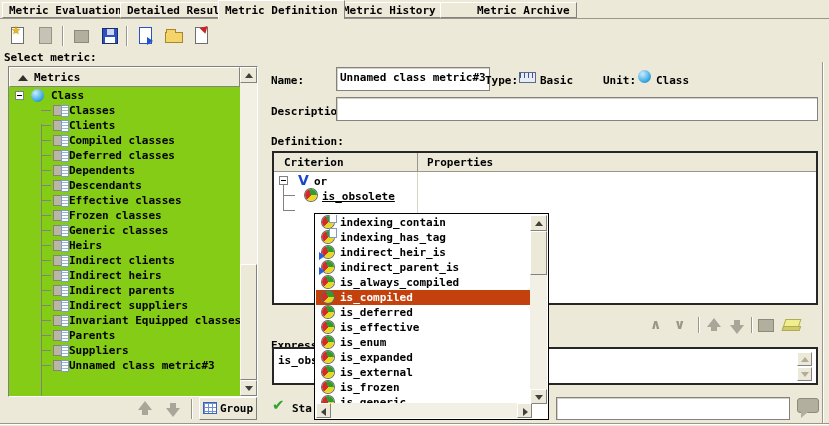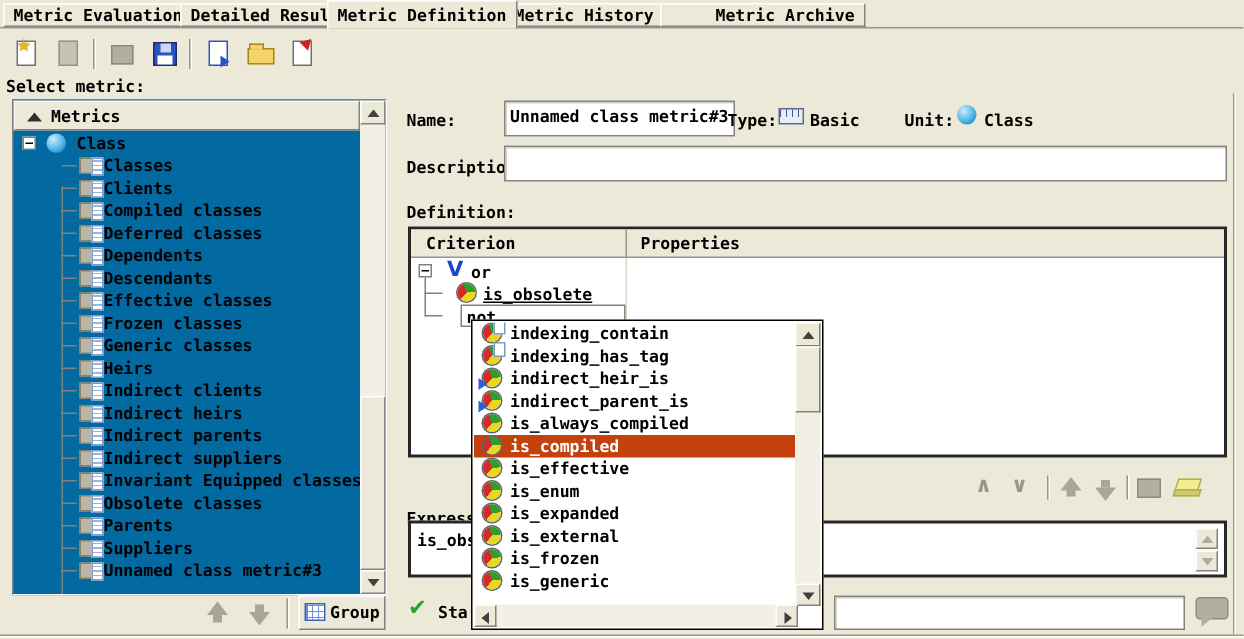--- a/index.html
+++ b/index.html
@@ -34,21 +34,21 @@
   .floppy::after { content:""; position:absolute; left:2px; bottom:0; width:10px; height:6px; background:#fff; }
   .graybox { position:absolute; left:4px; top:6px; width:15px; height:13px; background:#b3af9f; border:1px solid #8e8a7a; }
   .bluearrow { position:absolute; right:-2px; bottom:-2px; width:0; height:0; border-left:6px solid #2255cc; border-top:4px solid transparent; border-bottom:4px solid transparent; }
   .folder { position:absolute; left:3px; top:8px; width:18px; height:11px; background:#f4d468; border:1px solid #a8862a; }
   .folder::before { content:""; position:absolute; left:0; top:-4px; width:8px; height:3px; background:#f4d468; border:1px solid #a8862a; border-bottom:none; }
   .redarrow { position:absolute; right:-2px; top:-3px; width:0; height:0; border-bottom:7px solid #cc2222; border-left:4px solid transparent; border-right:4px solid transparent; transform:rotate(45deg); }
 
   
   .panel {
     position:absolute; left:8px; top:66px; width:250px; height:331px;
-    background:#0369a1; border:1px solid; border-color:#808080 #fff #fff #808080;
+    background:#84cc16; border:1px solid; border-color:#808080 #fff #fff #808080;
     overflow:hidden;
   }
   .tree-header {
     position:absolute; left:0; top:0; width:231px; height:20px; background:#ece9d8;
     border:1px solid; border-color:#fff #848280 #848280 #fff; padding:3px 0 0 24px;
   }
   .sort-up { position:absolute; left:8px; top:7px; width:0; height:0; border-left:5px solid transparent; border-right:5px solid transparent; border-bottom:6px solid #30302e; }
   .vsb { position:absolute; right:0; top:0; width:17px; height:329px; background:#f2f0e4; }
   .sbtn { position:absolute; left:0; width:17px; height:16px; background:#ece9d8; border:1px solid; border-color:#fff #848280 #848280 #fff; }
   .tri { position:absolute; width:0; height:0; }
@@ -194,21 +194,20 @@
     <div class="trow child"><span class="metric-icon"></span><span>Descendants</span></div>
     <div class="trow child"><span class="metric-icon"></span><span>Effective classes</span></div>
     <div class="trow child"><span class="metric-icon"></span><span>Frozen classes</span></div>
     <div class="trow child"><span class="metric-icon"></span><span>Generic classes</span></div>
     <div class="trow child"><span class="metric-icon"></span><span>Heirs</span></div>
     <div class="trow child"><span class="metric-icon"></span><span>Indirect clients</span></div>
     <div class="trow child"><span class="metric-icon"></span><span>Indirect heirs</span></div>
     <div class="trow child"><span class="metric-icon"></span><span>Indirect parents</span></div>
     <div class="trow child"><span class="metric-icon"></span><span>Indirect suppliers</span></div>
     <div class="trow child"><span class="metric-icon"></span><span>Invariant Equipped classes</span></div>
-    <div class="trow child"><span class="metric-icon"></span><span>Obsolete classes</span></div>
     <div class="trow child"><span class="metric-icon"></span><span>Parents</span></div>
     <div class="trow child"><span class="metric-icon"></span><span>Suppliers</span></div>
     <div class="trow child"><span class="metric-icon"></span><span>Unnamed class metric#3</span></div>
   </div>
 
   <div class="vsb">
     <span class="sbtn" style="top:0;">
         <span class="tri up"></span>
       </span>
     <span class="thumb" style="top:197px; height:116px;"></span>
@@ -266,23 +265,20 @@
 
   <span class="conn" style="left:9px; top:32px; width:1px; height:26px;"></span>
   <span class="conn" style="left:9px; top:42px; width:12px; height:1px;"></span>
   <span class="conn" style="left:9px; top:57px; width:12px; height:1px;"></span>
 
   <div class="abs" style="left:0; top:35px; width:542px; height:15px;">
     <span class="pie" style="left:31px; top:1px;"></span>
     <span class="abs nowrap" style="left:48px; top:2px;text-decoration:underline;">is_obsolete</span>
   </div>
 
-  <div class="abs" style="left:0; top:50px; width:542px; height:16px;">
-    <span class="abs" style="left:33px; top:0; width:110px; height:15px; background:#fff; border:1px solid #848280; padding:1px 0 0 3px;">not</span>
-  </div>
 </div>
 
 <div class="abs" style="left:650px; top:316px; width:20px; height:18px;"><span class="opglyph">∧</span></div>
 <div class="abs" style="left:674px; top:316px; width:20px; height:18px;"><span class="opglyph">∨</span></div>
 <div class="abs" style="left:698px; top:317px; width:1px; height:16px; background:#9a968a; box-shadow:1px 0 0 #fff;"></div>
 <div class="abs" style="left:706px; top:318px; width:17px; height:17px;">
   <span class="fat-arrow fat-up abs" style="left:1px; top:0;"></span>
     <span class="stem" style="left:5px; top:8px; width:6px; height:5px;"></span>
 </div>
 <div class="abs" style="left:729px; top:318px; width:17px; height:17px;">
@@ -314,20 +310,21 @@
 <span class="comment-icon"></span>
 
 <div class="dropdown">
   <div class="ditems">
     <div class="drow"><span class="pie doc"></span><span>indexing_contain</span></div>
     <div class="drow"><span class="pie doc"></span><span>indexing_has_tag</span></div>
     <div class="drow"><span class="pie arr"></span><span>indirect_heir_is</span></div>
     <div class="drow"><span class="pie arr"></span><span>indirect_parent_is</span></div>
     <div class="drow"><span class="pie"></span><span>is_always_compiled</span></div>
     <div class="drow sel"><span class="pie"></span><span>is_compiled</span></div>
+    <div class="drow"><span class="pie"></span><span>is_deferred</span></div>
     <div class="drow"><span class="pie"></span><span>is_effective</span></div>
     <div class="drow"><span class="pie"></span><span>is_enum</span></div>
     <div class="drow"><span class="pie"></span><span>is_expanded</span></div>
     <div class="drow"><span class="pie"></span><span>is_external</span></div>
     <div class="drow"><span class="pie"></span><span>is_frozen</span></div>
     <div class="drow"><span class="pie"></span><span>is_generic</span></div>
   </div>
   <div class="dvsb">
     <span class="sbtn" style="top:0;">
         <span class="tri up"></span>

